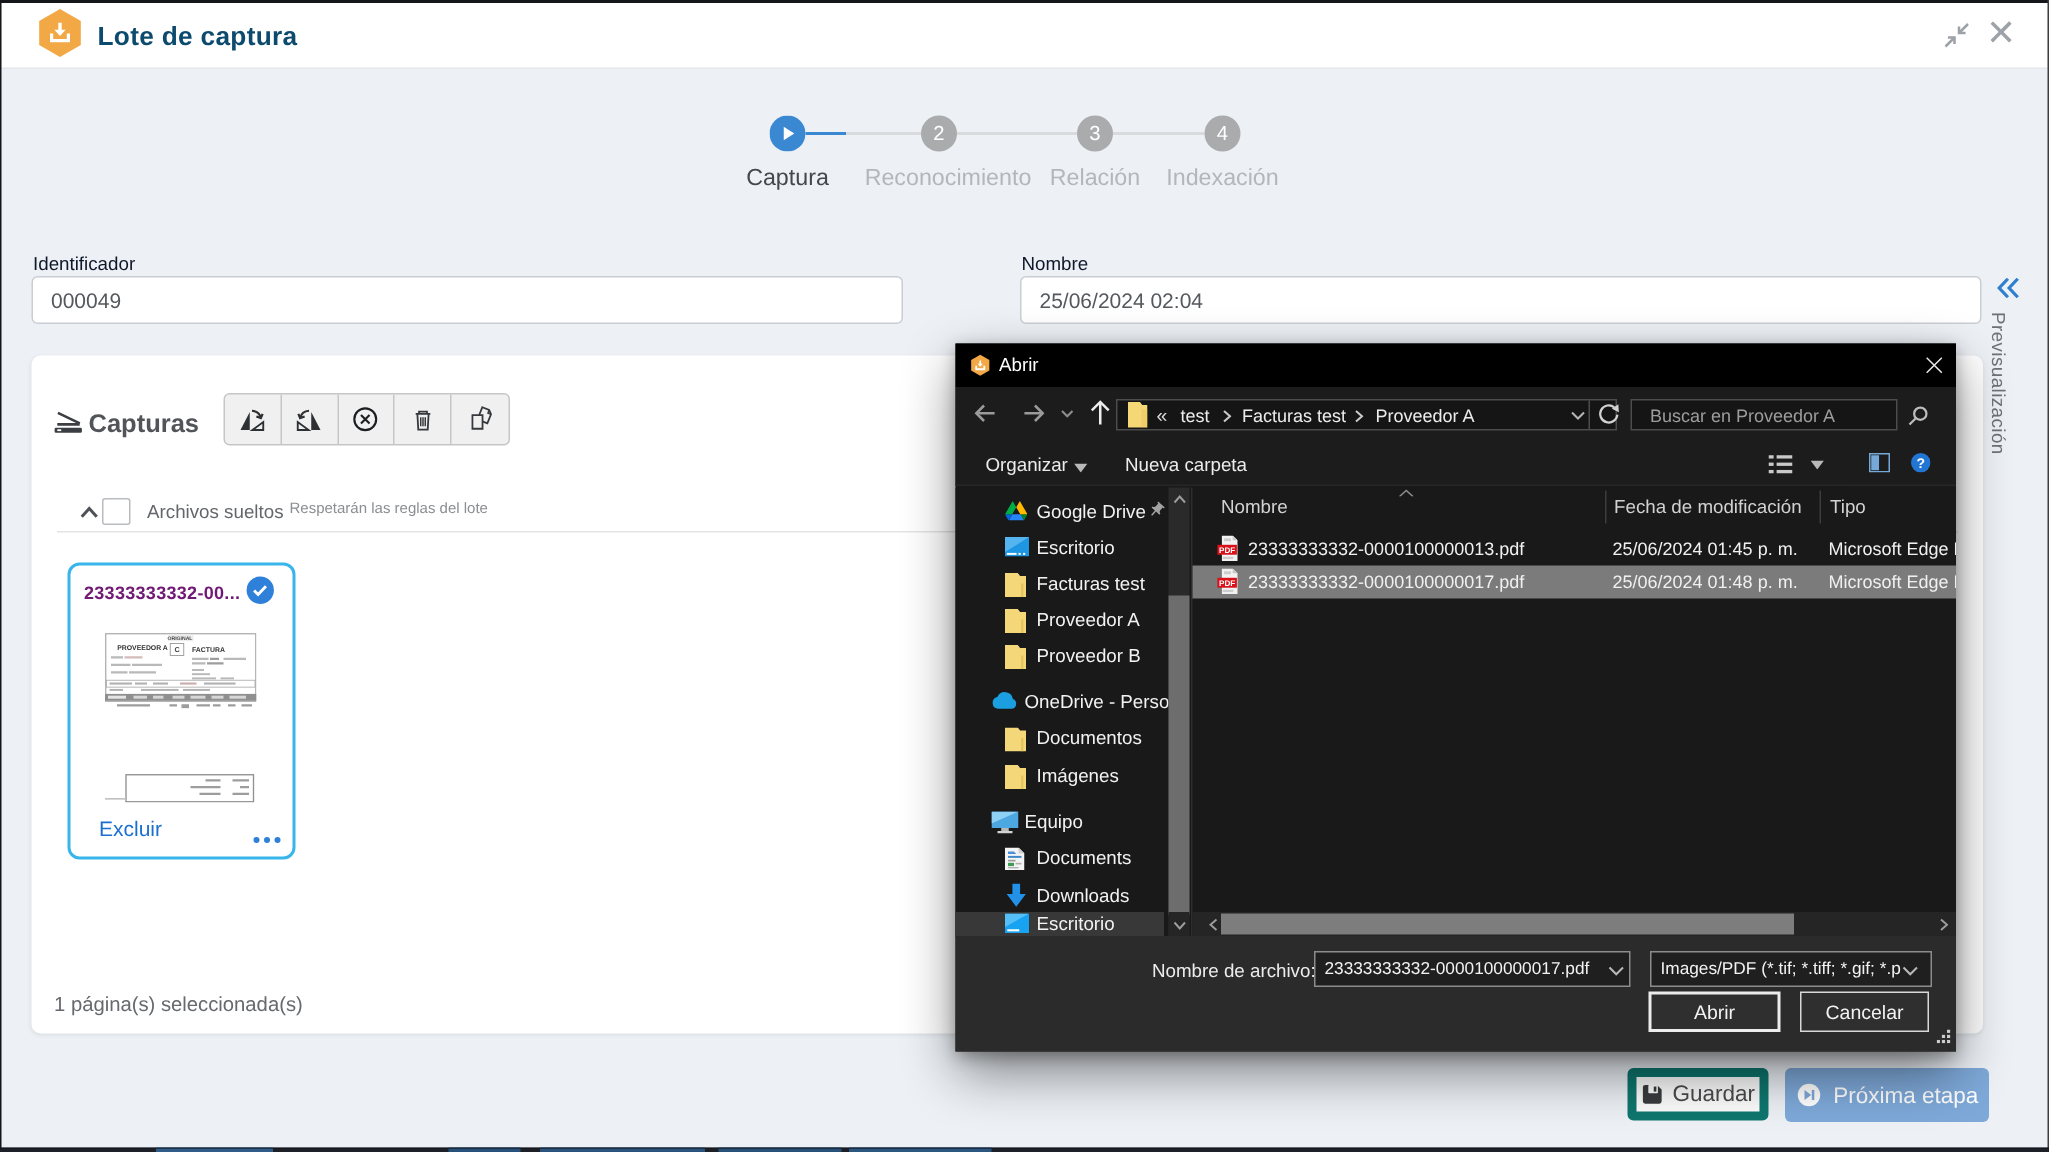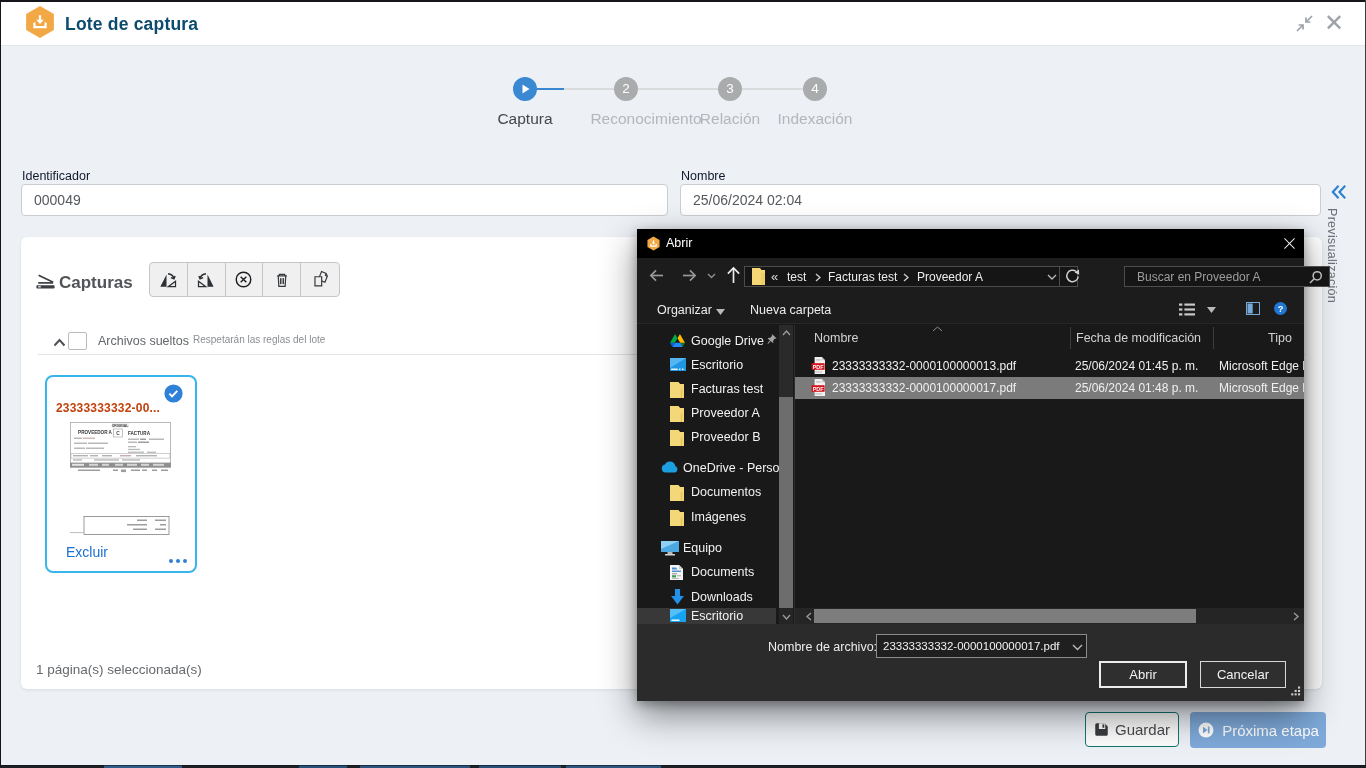--- a/index.html
+++ b/index.html
@@ -35,41 +35,41 @@
   #toolbar { left:149px; top:262px; height:35px; display:flex; border:1px solid #c6c6c6; border-radius:4px; background:#f0f0f0; overflow:hidden; }
   .tbtn { width:37.8px; height:33px; display:flex; align-items:center; justify-content:center; border-right:1px solid #c6c6c6; }
   .tbtn:last-child { border-right:none; }
   #caret-row { left:53px; top:333px; }
   #checkbox { left:68px; top:332px; width:19px; height:18px; background:#fff; border:1px solid #b9bcbe; border-radius:2px; }
   #as-text { left:98px; top:334px; font-size:12.5px; color:#63666a; }
   #as-text2 { left:193px; top:334px; font-size:10px; color:#8b8e92; }
   #sep1 { left:38px; top:354px; width:1267px; height:1px; background:#e4e4e4; }
   
   #thumb { left:45px; top:375px; width:152px; height:198px; border:2px solid #38b5eb; border-radius:8px; background:#fff; }
-  #thumb-name { left:56px; top:401px; font-size:12px; font-weight:bold; color:#c2410c; letter-spacing:.2px; }
+  #thumb-name { left:56px; top:388px; font-size:12px; font-weight:bold; color:#701a75; letter-spacing:.2px; }
   #thumb-check { left:164px; top:384px; }
   #excluir { left:66px; top:544px; font-size:14px; color:#1b6fd1; }
   #dots { left:169px; top:549px; }
   .dot { width:4px; height:4px; border-radius:50%; background:#2f80d8; display:inline-block; margin-right:3px; }
   #pg-text { left:36px; top:662px; font-size:13.5px; color:#66696d; }
   
-  #btn-guardar { left:1085px; top:712px; width:94px; height:35px; background:#fcfcfc; border:1px solid #0f766e; border-radius:4px; display:flex; align-items:center; justify-content:center; font-size:15px; color:#4a4b4d; gap:6px; }
+  #btn-guardar { left:1085px; top:712px; width:94px; height:35px; background:#fcfcfc; border:6px solid #0f766e; border-radius:4px; display:flex; align-items:center; justify-content:center; font-size:15px; color:#4a4b4d; gap:6px; }
   #btn-prox { left:1190px; top:712px; width:136px; height:36px; background:#7ea9d9; border-radius:4px; display:flex; align-items:center; justify-content:center; font-size:15px; color:#fff; gap:7px; }
   
   #dlg { left:637px; top:229px; width:667px; height:472px; background:#191919; z-index:20; box-shadow:0 14px 34px rgba(0,0,0,.48), 0 3px 10px rgba(0,0,0,.30); }
   #dlg .abs2 { position:absolute; }
   #dlg-title { left:0; top:0; width:667px; height:29px; background:#000; }
   #dlg-title .t { position:absolute; left:29px; top:7px; font-size:12.5px; color:#fff; }
   #dlg-close { left:647px; top:9px; width:11px; height:11px; }
   #dlg-nav { left:0; top:29px; width:667px; height:36px; background:#1c1c1c; }
   #dlg-tools { left:0; top:65px; width:667px; height:30px; background:#1c1c1c; border-bottom:1px solid #272727;text-decoration:underline; }
   .dtxt { position:absolute; font-size:12.5px; color:#ececec; white-space:nowrap; }
   .dbox { position:absolute; border:1px solid #4c4c4c; background:#151515; height:21px; top:8px; }
   #addr { left:107px; width:334px; }
-  #search { left:450px; width:206px;margin-left:37px; }
+  #search { left:450px; width:178px; }
   .crumb { position:absolute; top:3px; font-size:12px; color:#ececec; }
   
   #dlg-main { left:0; top:96px; width:594px; height:299px; background:#191919;text-align:center; }
   .srow { position:absolute; left:0; width:140px; height:24px; font-size:12.5px; color:#f2f2f2; }
   .srow .ic { position:absolute; left:33px; top:4px; }
   .srow .tx { position:absolute; left:54px; top:4px; white-space:nowrap; }
   .srow2 .ic { left:24px; }
   .srow2 .tx { left:46px; }
   #sb-scroll { left:142px; top:0; width:14px; height:299px; background:#2a2a2a; }
   #sb-thumb { left:142px; top:72px; width:14px; height:213px; background:#6d6d6d; }
@@ -126,26 +126,26 @@
 <div class="abs" style="left:513px;top:77px;">
   <svg width="24" height="24" viewBox="0 0 24 24">
       <circle cx="12" cy="12" r="12" fill="#3a87d2"></circle>
       <path fill="#fff" d="M9.5 7.5l7 4.5-7 4.5z"></path>
     </svg>
 </div>
 <div class="abs step-circle sc-gray" style="left:614px;top:77px;">2</div>
 <div class="abs step-circle sc-gray" style="left:718px;top:77px;">3</div>
 <div class="abs step-circle sc-gray" style="left:803px;top:77px;">4</div>
 <div class="abs step-label" style="left:465px;width:120px;color:#44474b;">Captura</div>
-<div class="abs step-label" style="left:558px;width:160px;padding-left:16px;">Reconocimiento</div>
+<div class="abs step-label" style="left:544px;width:160px;padding-left:16px;">Reconocimiento</div>
 <div class="abs step-label" style="left:670px;width:120px;">Relación</div>
 <div class="abs step-label" style="left:755px;width:120px;">Indexación</div>
 
 <div class="abs flabel" style="left:22px;top:169px;">Identificador</div>
-<div class="abs finput" style="left:21px;top:184px;width:647px;">000049</div>
+<div class="abs finput" style="left:21px;top:184px;width:581px;">000049</div>
 <div class="abs flabel" style="left:681px;top:169px;">Nombre</div>
 <div class="abs finput" style="left:680px;top:184px;width:641px;">25/06/2024 02:04</div>
 
 <div id="prev-chev" class="abs">
 <svg width="16" height="14" viewBox="0 0 19 17" fill="none" stroke="#2e7fd0" stroke-width="2.6">
   <path d="M9 1L2 8.5 9 16"></path>
       <path d="M17 1l-7 7.5L17 16"></path>
 </svg>
 </div>
 <div id="prev-label" class="abs">Previsualización</div>
@@ -512,21 +512,21 @@
       </svg>
     <div id="vsep" class="abs2"></div>
 
     <svg class="abs2" style="left:295px;top:1px;" width="11" height="5" viewBox="0 0 11 5" fill="none" stroke="#8e8e8e" stroke-width="1">
         <path d="M1 5l4.5-4L10 5"></path>
       </svg>
     <span class="hcell" style="left:177px;">Nombre</span>
     <div class="hsep" style="left:433px;"></div>
     <span class="hcell" style="left:439px;">Fecha de modificación</span>
     <div class="hsep" style="left:576px;"></div>
-    <span class="hcell" style="left:583px;margin-left:48px;">Tipo</span>
+    <span class="hcell" style="left:583px;">Tipo</span>
 
     <div class="frow" style="top:30px;">
       <svg class="abs2" style="left:16px;top:2px;" width="16" height="18" viewBox="0 0 16 18">
           <path fill="#f2f2f2" d="M3.6 0h7.2l3.2 3.2V17H3.6z"></path>
           <path fill="#c9c9c9" d="M10.8 0l3.2 3.2h-3.2z"></path>
           <rect x="5" y="1.9" width="4.6" height="1.9" fill="#cdcdcd"></rect>
           <rect x="0.6" y="6.2" width="13" height="6.6" fill="#d8121a"></rect>
           <text x="7.1" y="11.7" text-anchor="middle" font-size="5.4" font-weight="bold" fill="#fff" font-family="Liberation Sans">PDF</text>
           <rect x="4.2" y="14.2" width="7" height="1.5" fill="#cdcdcd"></rect>
         </svg>
@@ -554,20 +554,25 @@
       </svg>
     <div class="abs2" style="left:177px;top:284px;width:382px;height:14px;background:#7d7d7d;"></div>
     <svg class="abs2" style="left:656px;top:287px;" width="6" height="9" viewBox="0 0 6 9" fill="none" stroke="#9d9d9d" stroke-width="1.3">
         <path d="M1 1l4 3.5L1 8"></path>
       </svg>
   </div>
   <div id="dlg-foot" class="abs2">
     <span class="dtxt" style="left:131px;top:16px;">Nombre de archivo:</span>
     <div class="dinput" style="left:239px;width:211px;">23333333332-0000100000017.pdf
       <svg class="abs2" style="left:195px;top:9px;" width="11" height="7" viewBox="0 0 11 7" fill="none" stroke="#b9b9b9" stroke-width="1.4">
+          <path d="M1 1l4.5 4.5L10 1"></path>
+        </svg>
+    </div>
+    <div class="dinput" style="left:463px;width:188px;">Images/PDF (*.tif; *.tiff; *.gif; *.p
+      <svg class="abs2" style="left:167px;top:9px;" width="11" height="7" viewBox="0 0 11 7" fill="none" stroke="#b9b9b9" stroke-width="1.4">
           <path d="M1 1l4.5 4.5L10 1"></path>
         </svg>
     </div>
     <div class="dbtn" style="left:462px;width:88px;border:2px solid #ececec;">Abrir</div>
     <div class="dbtn" style="left:563px;width:86px;border:1px solid #d8d8d8;line-height:25px;">Cancelar</div>
     <svg class="abs2" style="left:654px;top:62px;" width="10" height="10" viewBox="0 0 10 10" fill="#cccccc">
         <rect x="7" y="0.5" width="2.1" height="2.1"></rect>
         <rect x="7" y="3.9" width="2.1" height="2.1"></rect>
         <rect x="3.6" y="3.9" width="2.1" height="2.1"></rect>
         <rect x="7" y="7.3" width="2.1" height="2.1"></rect>

